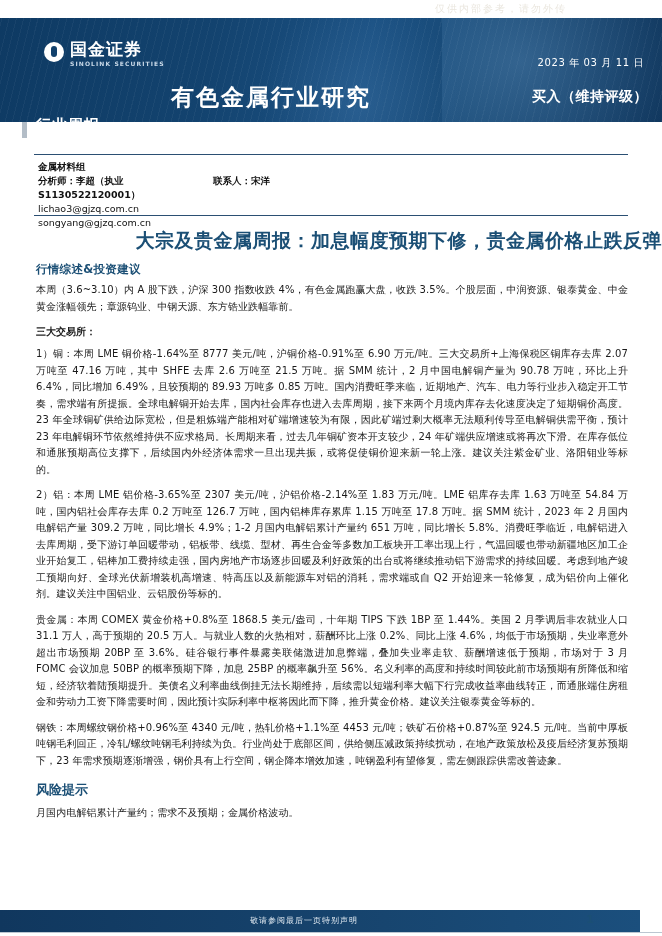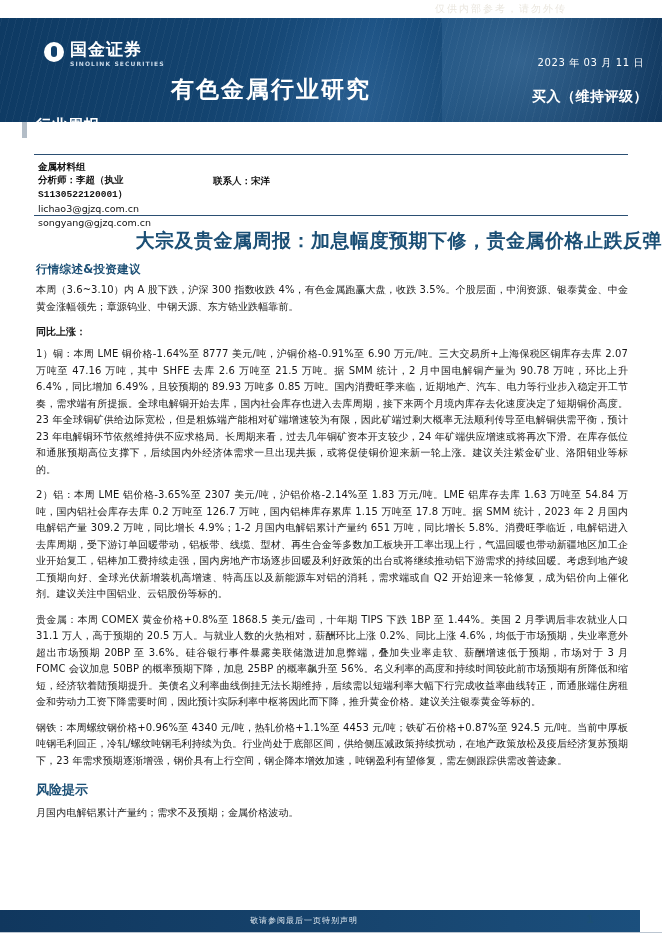--- a/index.html
+++ b/index.html
@@ -116,21 +116,21 @@
     right: 18px;
     top: 38px;
     color: #ffffff;
     font-size: 10px;
     letter-spacing: .6px;
   }
   .hdr-title {
     position: absolute;
     left: 0;
     right: 0;
-    top: 56px;
+    top: 64px;
     text-align: center;
     color: #ffffff;
     font-size: 23px;
     font-weight: bold;
     letter-spacing: 2px;
     padding-right: 120px;
     box-sizing: border-box;
   }
   .hdr-rating {
     position: absolute;
@@ -186,21 +186,21 @@
     position: absolute;
     left: 38px;
     top: 160px;
     width: 590px;
     font-size: 9.5px;
     color: #111111;
     line-height: 14px;
   }
   .analyst .grp { font-weight: bold; }
   .analyst .row { display: flex; }
-  .analyst .col-a { width: 175px; font-weight: bold; font-family: Liberation Mono, monospace; }
+  .analyst .col-a { width: 175px; font-weight: bold; }
   .analyst .col-b { font-weight: bold; }
   .analyst .mail-row { display: flex; flex-direction: column; }
   .analyst .mail-a { width: 175px; }
 
   
   .doc-title {
     position: absolute;
     left: 0;
     right: 0;
     top: 228px;
@@ -338,21 +338,21 @@
   <div class="rule bottom"></div>
 
   <div class="doc-title">大宗及贵金属周报：加息幅度预期下修，贵金属价格止跌反弹</div>
 
   <div class="content">
 
     <div class="sec-head">行情综述&amp;投资建议</div>
 
     <p class="body">本周（3.6~3.10）内 A 股下跌，沪深 300 指数收跌 4%，有色金属跑赢大盘，收跌 3.5%。个股层面，中润资源、银泰黄金、中金黄金涨幅领先；章源钨业、中钢天源、东方锆业跌幅靠前。</p>
 
-    <p class="label">同比上涨：</p>
+    <p class="label">三大交易所：</p>
 
     <p class="body">1）铜：本周 LME 铜价格-1.64%至 8777 美元/吨，沪铜价格-0.91%至 6.90 万元/吨。三大交易所+上海保税区铜库存去库 2.07 万吨至 47.16 万吨，其中 SHFE 去库 2.6 万吨至 21.5 万吨。据 SMM 统计，2 月中国电解铜产量为 90.78 万吨，环比上升 6.4%，同比增加 6.49%，且较预期的 89.93 万吨多 0.85 万吨。国内消费旺季来临，近期地产、汽车、电力等行业步入稳定开工节奏，需求端有所提振。全球电解铜开始去库，国内社会库存也进入去库周期，接下来两个月境内库存去化速度决定了短期铜价高度。23 年全球铜矿供给边际宽松，但是粗炼端产能相对矿端增速较为有限，因此矿端过剩大概率无法顺利传导至电解铜供需平衡，预计 23 年电解铜环节依然维持供不应求格局。长周期来看，过去几年铜矿资本开支较少，24 年矿端供应增速或将再次下滑。在库存低位和通胀预期高位支撑下，后续国内外经济体需求一旦出现共振，或将促使铜价迎来新一轮上涨。建议关注紫金矿业、洛阳钼业等标的。</p>
 
     <p class="body">2）铝：本周 LME 铝价格-3.65%至 2307 美元/吨，沪铝价格-2.14%至 1.83 万元/吨。LME 铝库存去库 1.63 万吨至 54.84 万吨，国内铝社会库存去库 0.2 万吨至 126.7 万吨，国内铝棒库存累库 1.15 万吨至 17.8 万吨。据 SMM 统计，2023 年 2 月国内电解铝产量 309.2 万吨，同比增长 4.9%；1-2 月国内电解铝累计产量约 651 万吨，同比增长 5.8%。消费旺季临近，电解铝进入去库周期，受下游订单回暖带动，铝板带、线缆、型材、再生合金等多数加工板块开工率出现上行，气温回暖也带动新疆地区加工企业开始复工，铝棒加工费持续走强，国内房地产市场逐步回暖及利好政策的出台或将继续推动铝下游需求的持续回暖。考虑到地产竣工预期向好、全球光伏新增装机高增速、特高压以及新能源车对铝的消耗，需求端或自 Q2 开始迎来一轮修复，成为铝价向上催化剂。建议关注中国铝业、云铝股份等标的。</p>
 
     <p class="body">贵金属：本周 COMEX 黄金价格+0.8%至 1868.5 美元/盎司，十年期 TIPS 下跌 1BP 至 1.44%。美国 2 月季调后非农就业人口 31.1 万人，高于预期的 20.5 万人。与就业人数的火热相对，薪酬环比上涨 0.2%、同比上涨 4.6%，均低于市场预期，失业率意外超出市场预期 20BP 至 3.6%。硅谷银行事件暴露美联储激进加息弊端，叠加失业率走软、薪酬增速低于预期，市场对于 3 月 FOMC 会议加息 50BP 的概率预期下降，加息 25BP 的概率飙升至 56%。名义利率的高度和持续时间较此前市场预期有所降低和缩短，经济软着陆预期提升。美债名义利率曲线倒挂无法长期维持，后续需以短端利率大幅下行完成收益率曲线转正，而通胀端住房租金和劳动力工资下降需要时间，因此预计实际利率中枢将因此而下降，推升黄金价格。建议关注银泰黄金等标的。</p>
 
     <p class="body">钢铁：本周螺纹钢价格+0.96%至 4340 元/吨，热轧价格+1.1%至 4453 元/吨；铁矿石价格+0.87%至 924.5 元/吨。当前中厚板吨钢毛利回正，冷轧/螺纹吨钢毛利持续为负。行业尚处于底部区间，供给侧压减政策持续扰动，在地产政策放松及疫后经济复苏预期下，23 年需求预期逐渐增强，钢价具有上行空间，钢企降本增效加速，吨钢盈利有望修复，需左侧跟踪供需改善迹象。</p>
 
     <div class="risk-head">风险提示</div>

